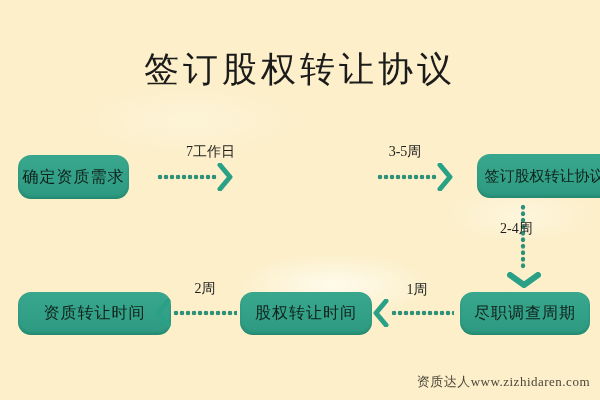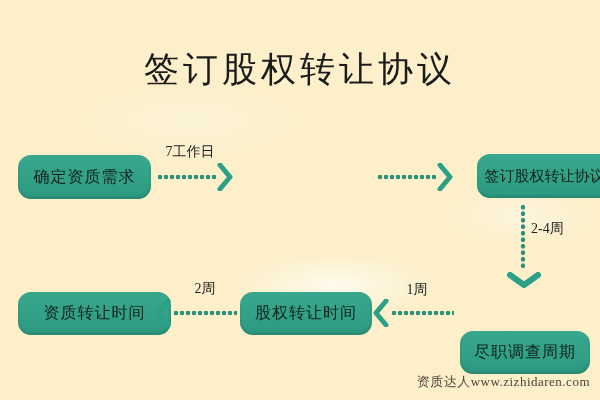--- a/index.html
+++ b/index.html
@@ -80,51 +80,52 @@
     letter-spacing: 0.5px;
   }
 </style>
 </head>
 <body>
 
 <div id="canvas">
 
   <h1 class="title">签订股权转让协议</h1>
 
-  <div class="node" style="left:18px; top:155px; width:133px;align-items:center;">
+  <div class="node" style="left:18px; top:155px; width:111px;align-items:center;">
     <span>确定资质需求</span>
   </div>
   <div class="node small-text" style="left:461px; top:154px; width:135px;">
     <span>签订股权转让协议</span>
   </div>
 
-  <div class="edge-label" style="left:145px; top:143px; width:90px;">7工作日</div>
+  <div class="edge-label" style="left:145px; top:143px; width:90px;text-align:right;">7工作日</div>
   <div class="dots-h" style="left:157px; top:174px; width:60px;"></div>
   <svg class="chevron" style="left:217px; top:163px;" width="16" height="28" viewBox="0 0 16 28">
     <path d="M3 2 L13 14 L3 26" fill="none" stroke="#2aa186" stroke-width="5" stroke-linecap="round" stroke-linejoin="round"></path>
   </svg>
 
+  <div class="edge-label" style="left:365px; top:143px; width:80px;">3-5周</div>
   <div class="dots-h" style="left:377px; top:174px; width:60px;"></div>
   <svg class="chevron" style="left:437px; top:163px;" width="16" height="28" viewBox="0 0 16 28">
     <path d="M3 2 L13 14 L3 26" fill="none" stroke="#2aa186" stroke-width="5" stroke-linecap="round" stroke-linejoin="round"></path>
   </svg>
 
   <div class="dots-v" style="left:520px; top:204px; height:66px;"></div>
-  <div class="edge-label" style="left:531px; top:220px;">2-4周</div>
+  <div class="edge-label" style="left:500px; top:220px;">2-4周</div>
   <svg class="chevron" style="left:507px; top:272px;" width="34" height="17" viewBox="0 0 34 17">
     <path d="M3 3 L17 13 L31 3" fill="none" stroke="#2aa186" stroke-width="6" stroke-linecap="round" stroke-linejoin="round"></path>
   </svg>
 
   <div class="node" style="left:18px; top:292px; width:153px; height:43px;">
     <span>资质转让时间</span>
   </div>
   <div class="node" style="left:240px; top:292px; width:132px; height:43px;text-align:center;">
     <span>股权转让时间</span>
   </div>
-  <div class="node" style="left:460px; top:292px; width:130px; height:43px;margin-top:39px;">
+  <div class="node" style="left:460px; top:292px; width:130px; height:43px;">
     <span>尽职调查周期</span>
   </div>
 
   <div class="edge-label" style="left:392px; top:281px; width:50px;">1周</div>
   <svg class="chevron" style="left:373px; top:299px;" width="16" height="28" viewBox="0 0 16 28">
     <path d="M13 2 L3 14 L13 26" fill="none" stroke="#2aa186" stroke-width="5" stroke-linecap="round" stroke-linejoin="round"></path>
   </svg>
   <div class="dots-h" style="left:391px; top:310px; width:63px;"></div>
 
   <div class="edge-label" style="left:180px; top:280px; width:50px;">2周</div>

